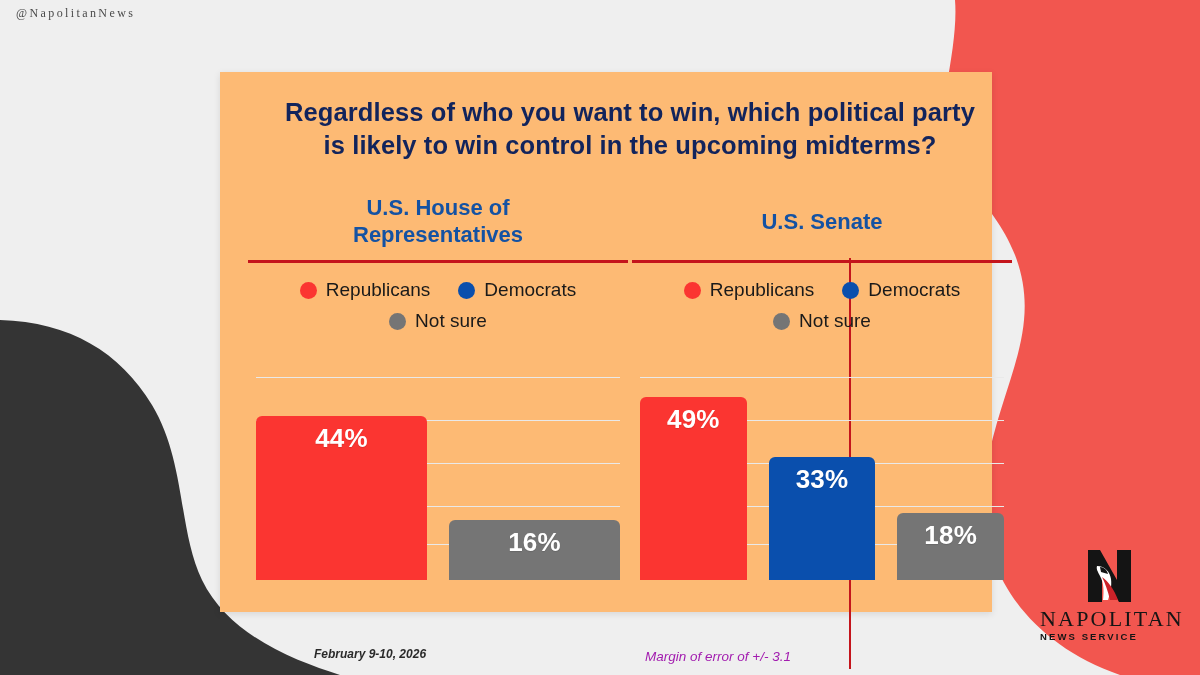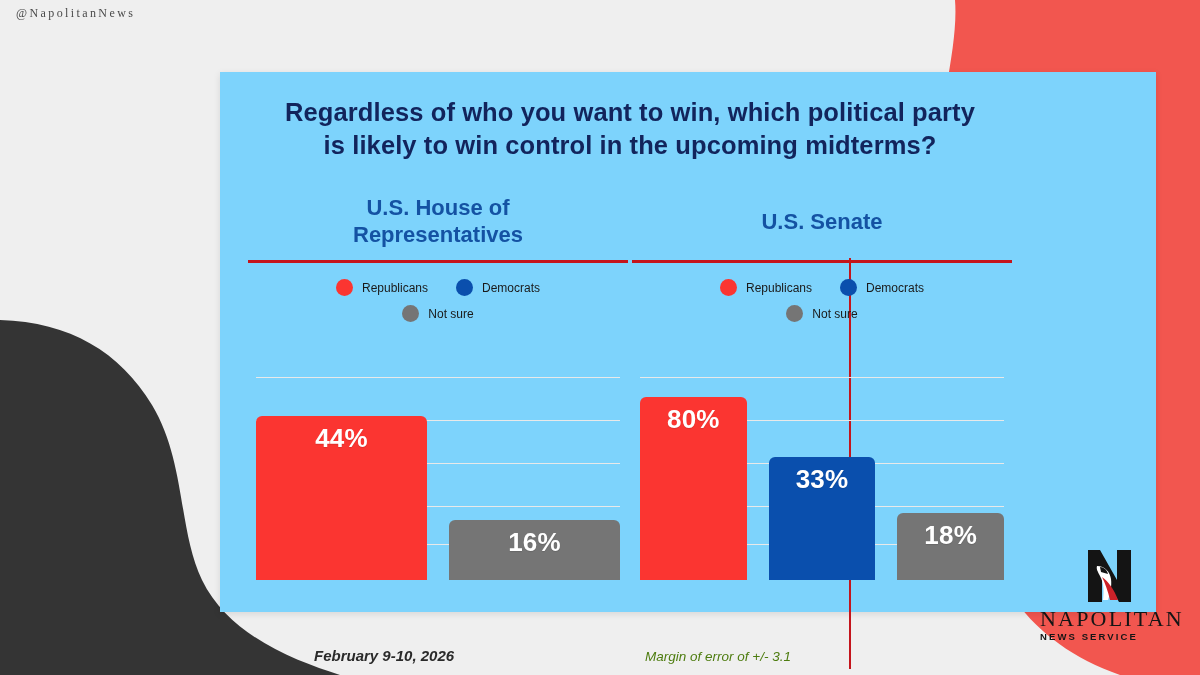--- a/index.html
+++ b/index.html
@@ -16,22 +16,22 @@
   
   .handle{
     position:absolute;left:16px;top:6px;
     font-family:"Liberation Serif", serif;
     font-size:12px;letter-spacing:2.4px;color:#4a4a4a;
     white-space:nowrap;
   }
 
   
   .card{
-    position:absolute;left:220px;top:72px;width:936px;height:540px;
-    background:#7dd3fc;
+    position:absolute;left:220px;top:72px;width:772px;height:540px;
+    background:#fdba74;
     box-shadow:0 2px 7px rgba(0,0,0,.10);
   }
 
   .chart-title{
     position:absolute;left:30px;top:24px;width:760px;
     text-align:center;
     font-family:"Liberation Sans Narrow","Liberation Sans",sans-serif;
     font-weight:bold;
     font-size:25.5px;line-height:33px;
     color:#12245c;
@@ -65,21 +65,21 @@
   
   .legend{padding-top:16px;}
   .legend-row{
     display:flex;align-items:center;justify-content:center;
     gap:28px;margin-bottom:9px;
   }
   .legend-item{display:flex;align-items:center;gap:9px;}
   .dot{width:17px;height:17px;border-radius:50%;display:block;flex:none;}
   .legend-label{
     font-family:"Liberation Sans Narrow","Liberation Sans",sans-serif;
-    font-size:12px;color:#1a1a1a;white-space:nowrap;text-align:center;
+    font-size:19px;color:#1a1a1a;white-space:nowrap;text-align:center;
   }
 
   
   .plot{
     position:absolute;left:8px;top:193px;width:364px;height:205px;
   }
   .gridlines{position:absolute;inset:0;}
   .gridline{position:absolute;left:0;right:0;height:1px;background:#e9e9e9;}
   .bars{
     position:absolute;left:0;right:0;bottom:0;height:205px;
@@ -93,26 +93,26 @@
   }
   .bar-value{
     color:#ffffff;font-weight:bold;font-size:26px;
     margin-top:7px;letter-spacing:.2px;
     text-shadow:0 1px 1px rgba(0,0,0,.12);
   }
 
   
   .footer-date{
     position:absolute;left:314px;top:647px;
-    font-weight:bold;font-style:italic;font-size:15px;color:#2a2a2a;
+    font-weight:bold;font-style:italic;font-size:12px;color:#2a2a2a;
     white-space:nowrap;
   }
   .footer-moe{
     position:absolute;left:645px;top:649px;
-    font-style:italic;font-size:13.5px;color:#4d7c0f;
+    font-style:italic;font-size:13.5px;color:#a21caf;
     white-space:nowrap;
   }
 
   
   .logo{position:absolute;left:1040px;top:548px;width:140px;height:100px;text-decoration:underline;}
   .logo-word{
     position:absolute;left:0;top:58px;width:140px;text-align:center;
     font-size:22px;letter-spacing:2.2px;color:#151515;
     font-family:"Liberation Serif", serif;
   }
@@ -227,21 +227,21 @@
       <div class="plot">
         <div class="gridlines">
           <div class="gridline" style="top:2px"></div>
           <div class="gridline" style="top:45px"></div>
           <div class="gridline" style="top:88px"></div>
           <div class="gridline" style="top:131px"></div>
           <div class="gridline" style="top:169px"></div>
         </div>
         <div class="bars">
           <div class="bar" style="height: 182.636px; background: rgb(251, 53, 49);">
-            <span class="bar-value">80%</span>
+            <span class="bar-value">49%</span>
           </div>
           <div class="bar" style="height: 123px; background: rgb(10, 79, 173);">
             <span class="bar-value">33%</span>
           </div>
           <div class="bar" style="height: 67.0909px; background: rgb(117, 117, 117);">
             <span class="bar-value">18%</span>
           </div>
         </div>
       </div>
     </div>

